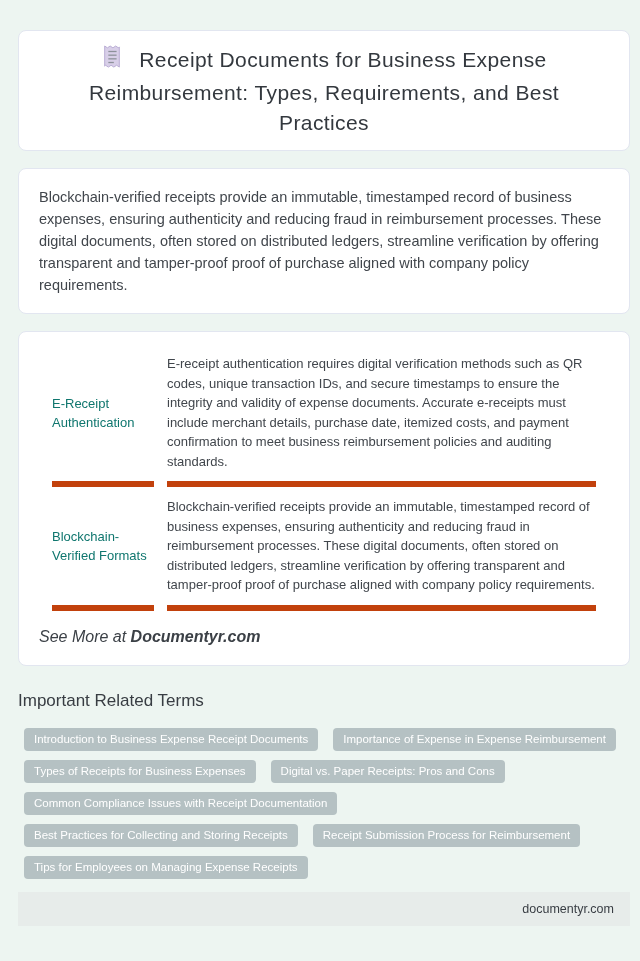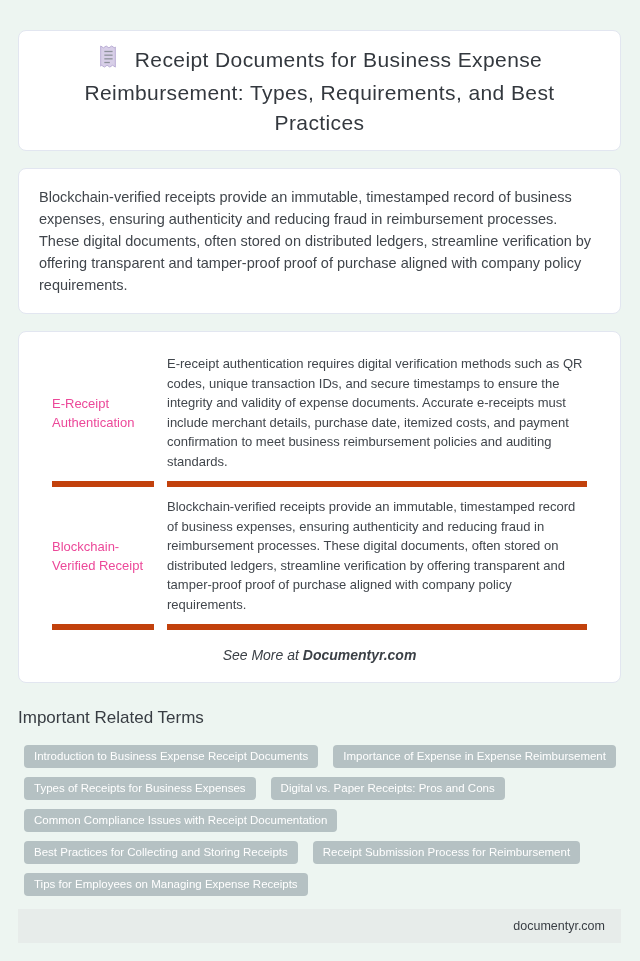--- a/index.html
+++ b/index.html
@@ -6,21 +6,21 @@
   body {
     width:640px; height:961px;
     background:#edf5f1;
     font-family:"Liberation Sans", sans-serif;
     color:#3d4248;
     overflow:hidden;
   }
   .page {
     box-sizing:border-box;
     width:640px; height:961px;
-    padding:30px 19px 0 18px;
+    padding:30px 10px 0 18px;
   }
   .card {
     background:#ffffff;
     border:1px solid #e2e6f0;
     border-radius:8px;
     box-sizing:border-box;
   }
   
   .title-card { padding:13px 22px; margin-bottom:17px; }
   .title-card h1 {
@@ -54,30 +54,30 @@
   }
   .glossary-table td {
     border-bottom:6px solid #c2410c;
     padding:10px 0;
     font-size:13px;
     vertical-align:middle;
   }
   td.term {
     width:102px;
     line-height:19px;
-    color:#ec4899;
+    color:#0f766e;
   }
   td.desc {
     line-height:19.5px;
     color:#41464c;
   }
   .see-more {
-    text-align:center;
+    text-align:left;
     font-style:italic;
-    font-size:14px;
+    font-size:16px;
     color:#3b4046;
     padding:17px 0 9px 0;
   }
   .see-more b { font-weight:700; }
   
   .related-heading {
     margin:25px 0 17px 0;
     font-size:17px;
     font-weight:400;
     color:#383d43;
@@ -137,21 +137,21 @@
   </section>
 
   <section class="card glossary-card">
     <table class="glossary-table">
       <tbody>
         <tr>
           <td class="term">E-Receipt Authentication</td>
           <td class="desc">E-receipt authentication requires digital verification methods such as QR codes, unique transaction IDs, and secure timestamps to ensure the integrity and validity of expense documents. Accurate e-receipts must include merchant details, purchase date, itemized costs, and payment confirmation to meet business reimbursement policies and auditing standards.</td>
         </tr>
         <tr>
-          <td class="term">Blockchain-Verified Receipt</td>
+          <td class="term">Blockchain-Verified Formats</td>
           <td class="desc">Blockchain-verified receipts provide an immutable, timestamped record of business expenses, ensuring authenticity and reducing fraud in reimbursement processes. These digital documents, often stored on distributed ledgers, streamline verification by offering transparent and tamper-proof proof of purchase aligned with company policy requirements.</td>
         </tr>
       </tbody>
     </table>
     <div class="see-more">
       <span>See More at</span>
       <b>Documentyr.com</b>
     </div>
   </section>
 

